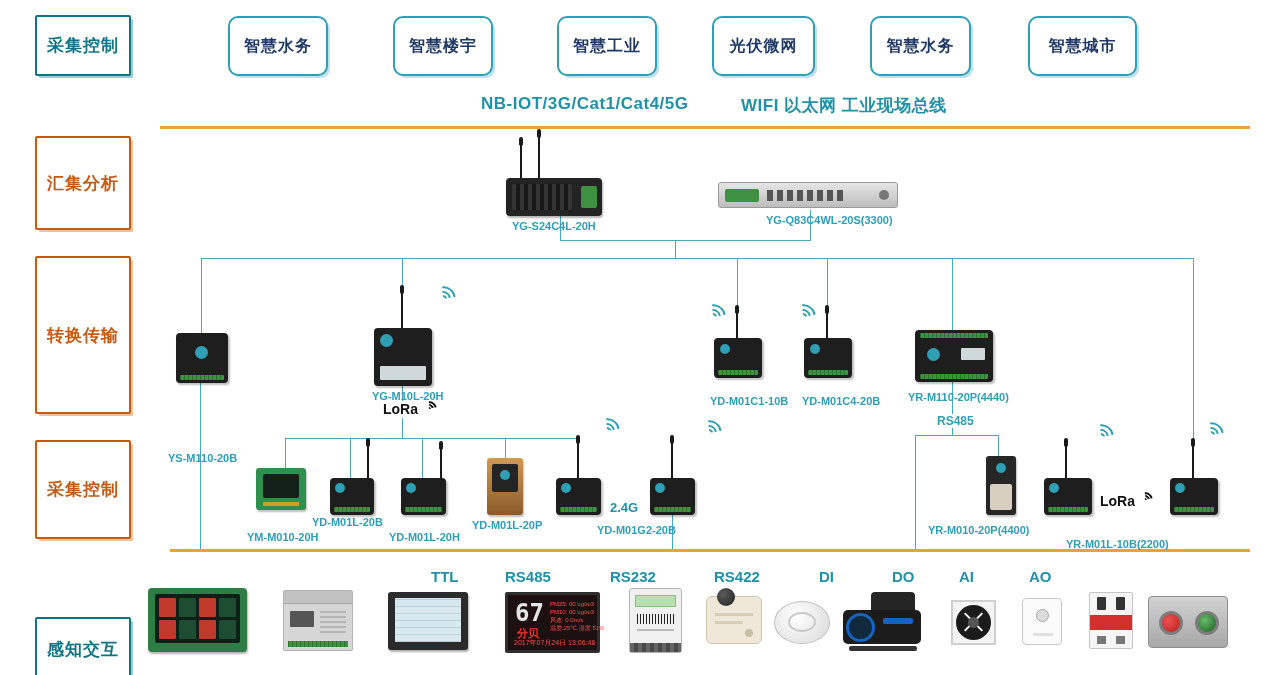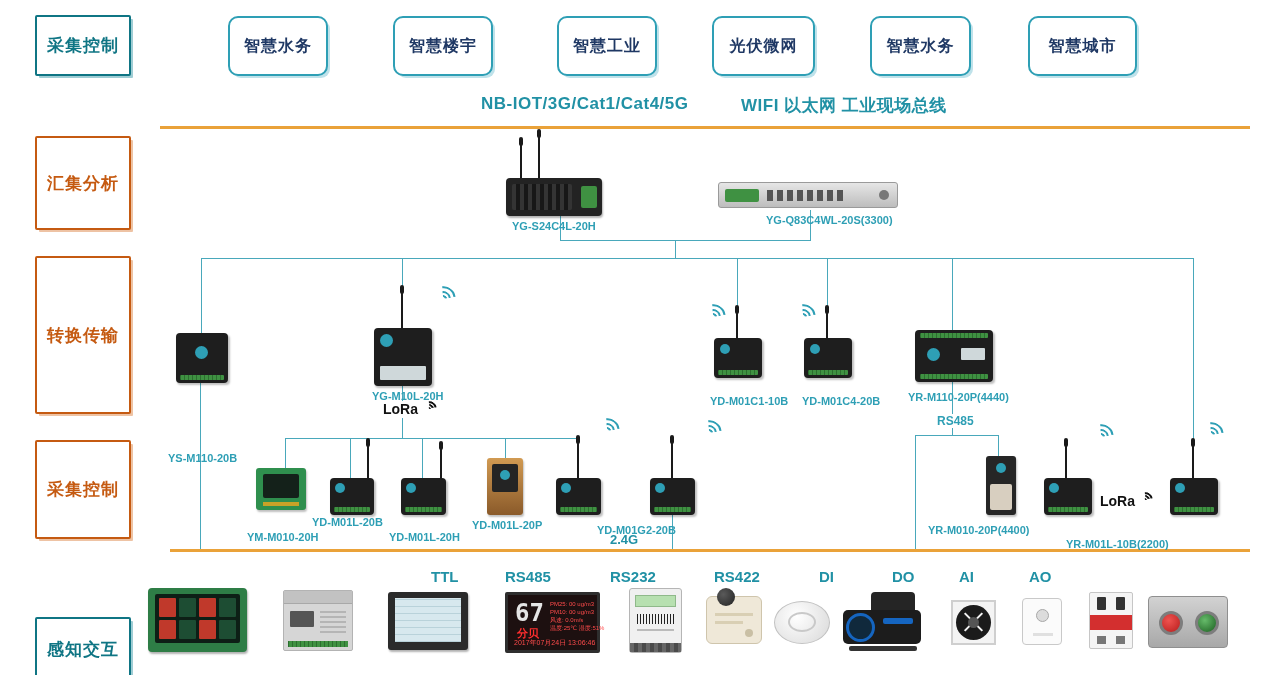--- a/index.html
+++ b/index.html
@@ -14,21 +14,21 @@
   .sol-box { position:absolute; top:16px; height:60px; border:2px solid #2e9fb5; border-radius:10px;
     display:flex; align-items:center; justify-content:center; font-weight:700; font-size:16px; color:#1f3864;
     background:#fff; box-shadow:3px 3px 0 -1px #bfe2ea; letter-spacing:1px; }
 
   .netlabel { position:absolute; color:#2191a5; font-weight:700; font-size:17px; white-space:nowrap; letter-spacing:.5px; }
   .oline { position:absolute; height:3px; background:#eaa239; }
   .hl { position:absolute; height:1px; background:#49a8bb; }
   .vl { position:absolute; width:1px; background:#49a8bb; }
   .devlabel { position:absolute; color:#2e9fb5; font-size:11px; font-weight:700; white-space:nowrap; }
   .iflabel { position:absolute; color:#2191a5; font-size:15px; font-weight:700; white-space:nowrap; }
-  .tag-teal { position:absolute; color:#2191a5; font-size:13px; font-weight:700; white-space:nowrap;margin-top:32px; }
+  .tag-teal { position:absolute; color:#2191a5; font-size:13px; font-weight:700; white-space:nowrap; }
   .lora { position:absolute; color:#111; font-size:14px; font-weight:700; white-space:nowrap; }
 
   .ant { position:absolute; width:2px; background:#1a1a1a; }
   .ant::after { content:""; position:absolute; top:-7px; left:-1px; width:4px; height:9px; background:#1a1a1a; border-radius:2px; }
 
   .wifi { position:absolute; width:26px; height:26px; transform:rotate(38deg); }
   .wifi b { position:absolute; left:50%; transform:translateX(-50%); border:2px solid #2e9fb5;
     border-color:#2e9fb5 transparent transparent transparent; border-radius:50%; }
   .wifi b:nth-child(1){ width:24px; height:24px; top:0; }
   .wifi b:nth-child(2){ width:15px; height:15px; top:5px; }

